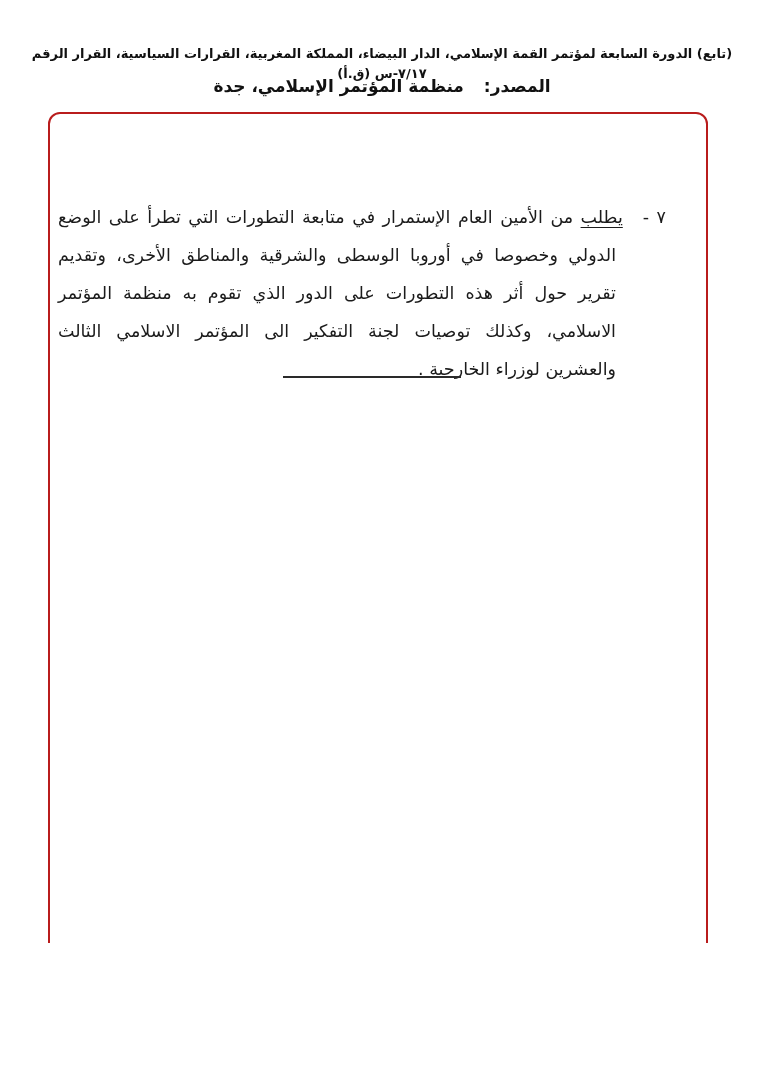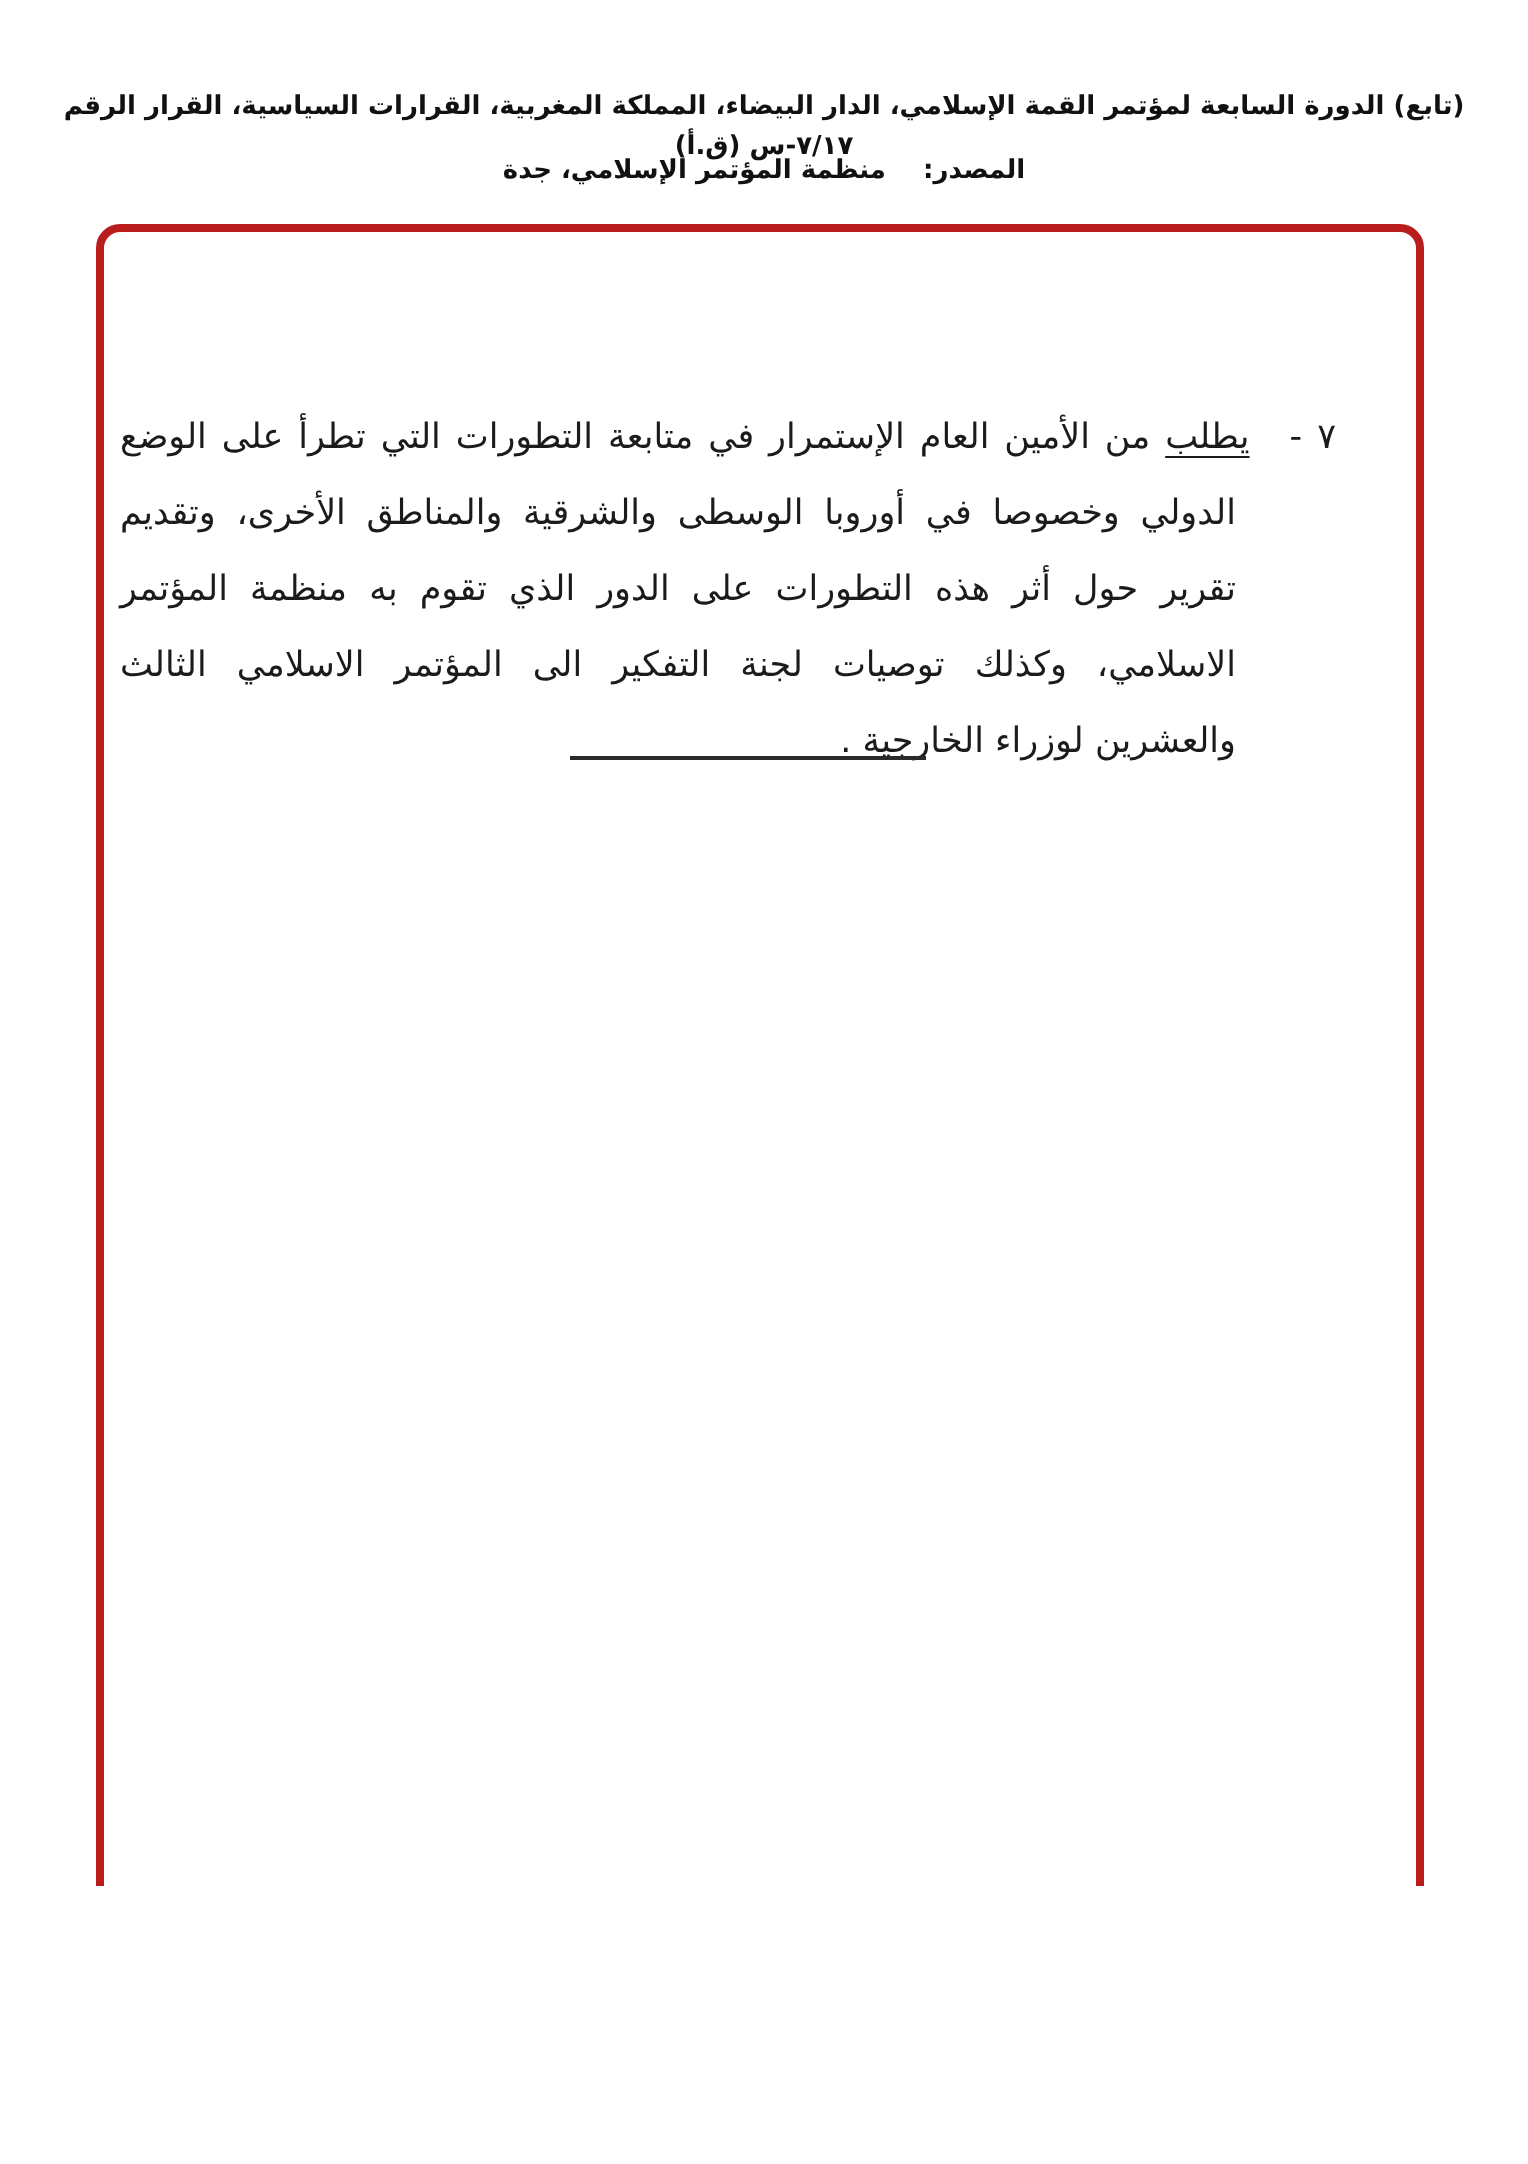--- a/index.html
+++ b/index.html
@@ -28,32 +28,32 @@
     line-height: 20px;
     color: #111111;
   }
   .hdr2 {
     position: absolute;
     top: 78px;
     left: 0;
     right: 0;
     text-align: center;
     font-weight: 700;
-    font-size: 13px;
+    font-size: 17px;
     line-height: 16px;
     color: #111111;
   }
   .hdr2 .src-label { margin-left: 14px; }
   .frame {
     position: absolute;
     top: 112px;
     left: 48px;
     width: 656px;
     height: 913px;
-    border: 4px solid #b91c1c;
+    border: 2px solid #b91c1c;
     border-radius: 12px;
     background: #ffffff;
   }
   .para {
     position: absolute;
     top: 84px;
     right: 40px;
     width: 558px;
     margin: 0;
     font-size: 17.5px;

